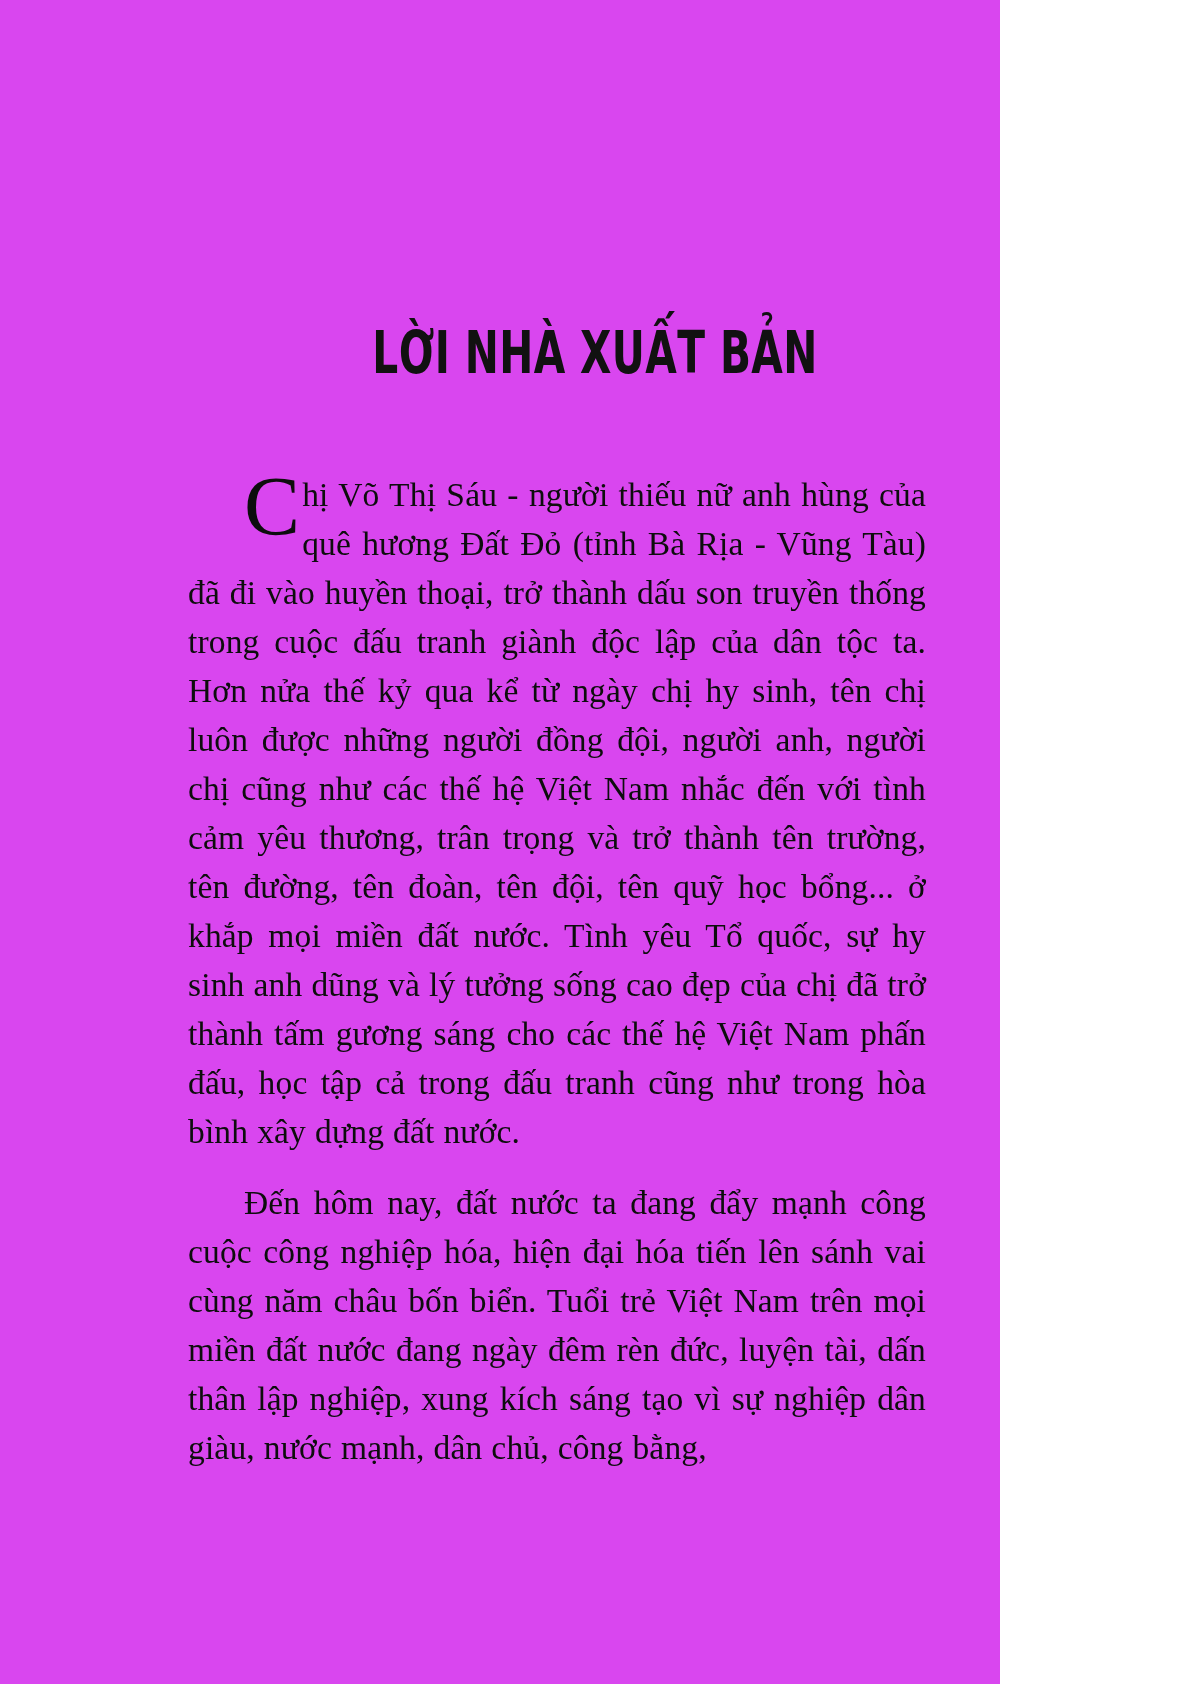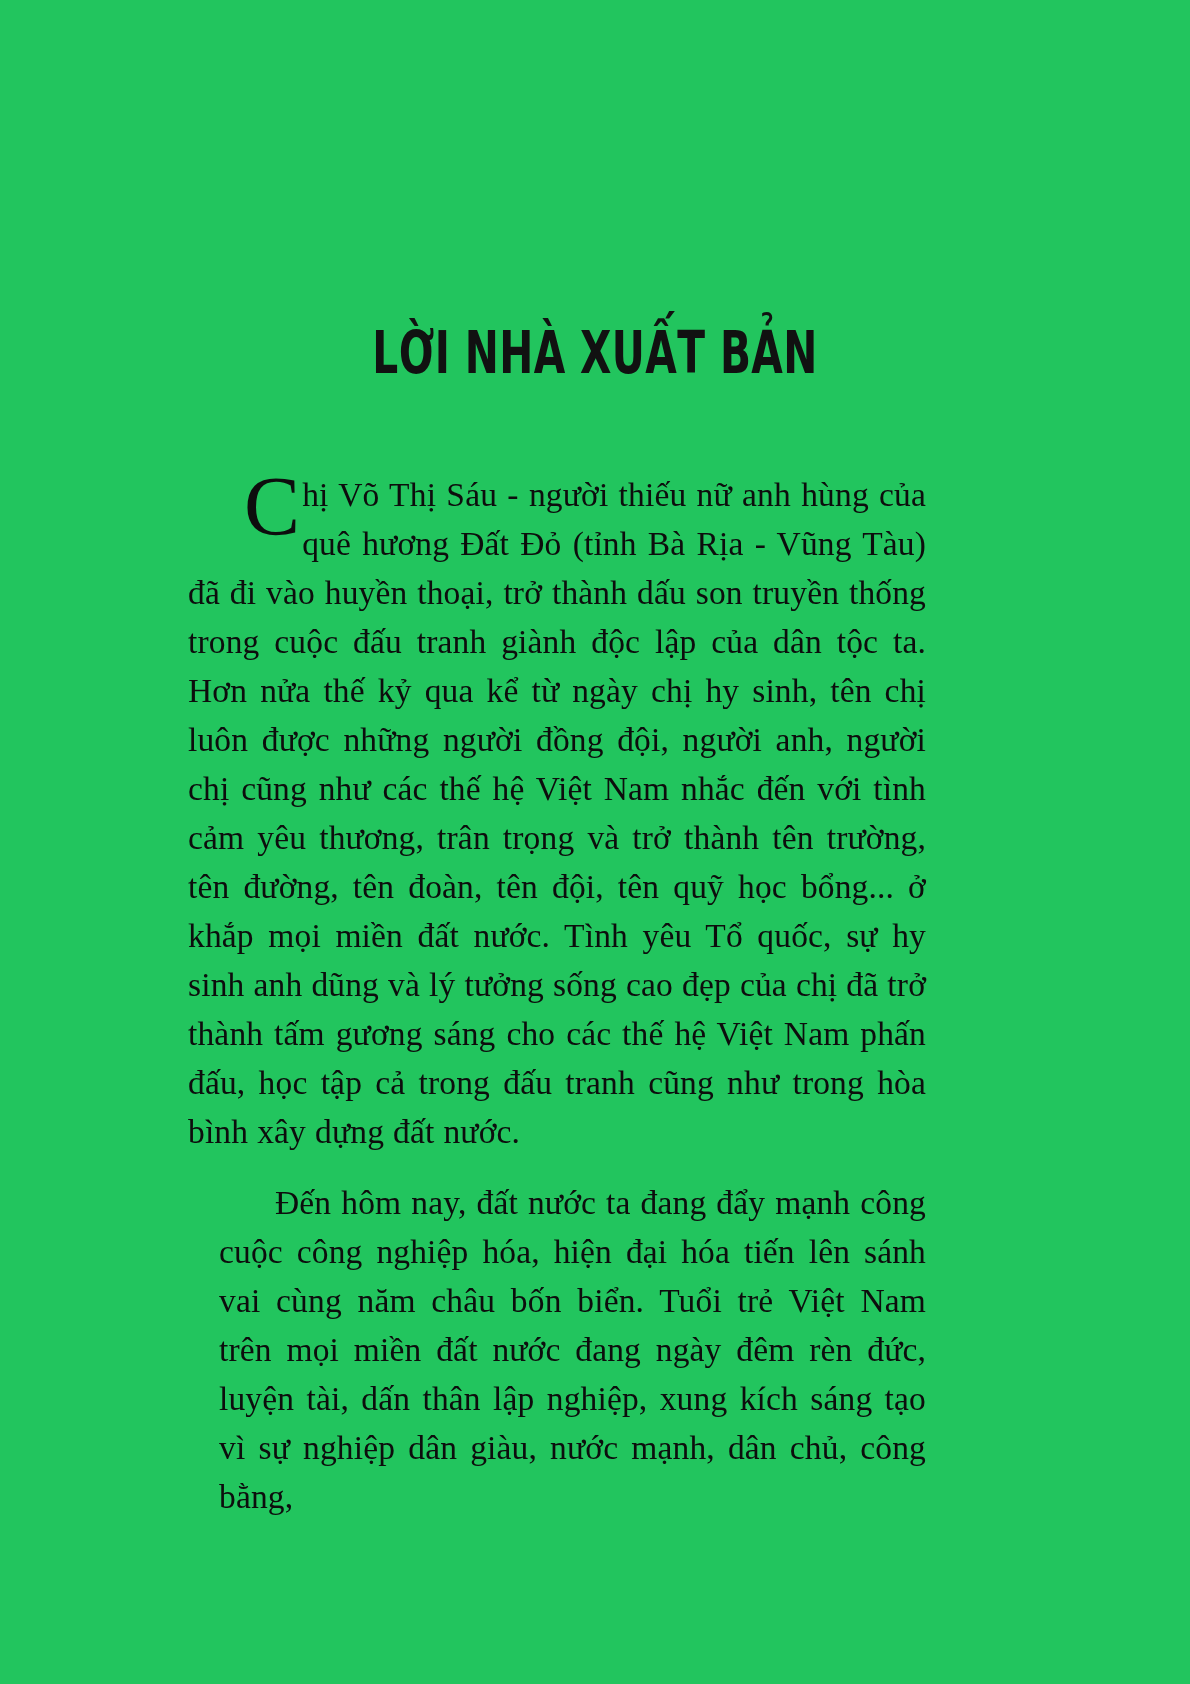--- a/index.html
+++ b/index.html
@@ -4,23 +4,23 @@
 <title>LỜI NHÀ XUẤT BẢN</title>
 <style>
   html, body {
     margin: 0;
     padding: 0;
     background: #ffffff;
   }
 
   .page {
     position: relative;
-    width: 1190px;
+    width: 1000px;
     height: 1684px;
-    background: #22c55e;
+    background: #d946ef;
     overflow: hidden;
     box-sizing: border-box;
   }
 
   
   .page-title {
     position: absolute;
     left: 0;
     top: 284px;
     width: 1190px;
@@ -52,21 +52,20 @@
     font-size: 33.5px;
     line-height: 49px;
     text-align: justify;
     text-justify: inter-word;
     letter-spacing: 0.15px;
     word-spacing: 0.5px;
   }
 
   p.para + p.para {
     margin-top: 22px;
-    margin-left: 31px;
   }
 
   p.para.indent {
     text-indent: 56px;
   }
 
   
   p.para.dropcap-para {
     text-indent: 0;
   }

